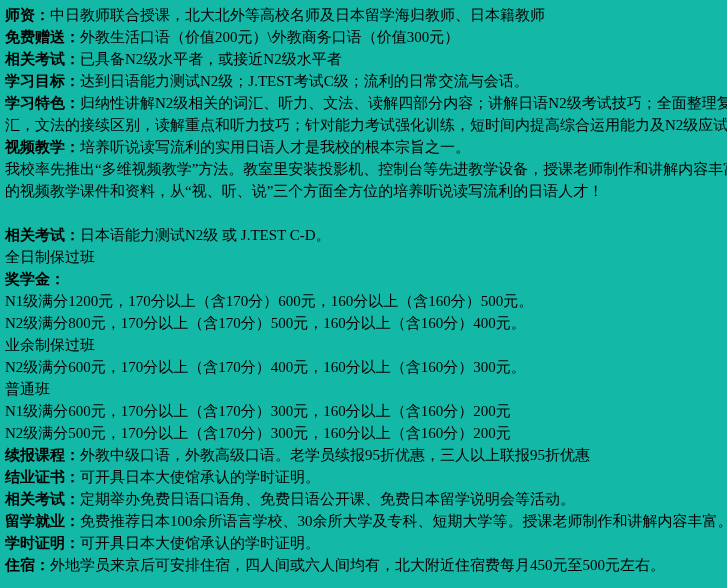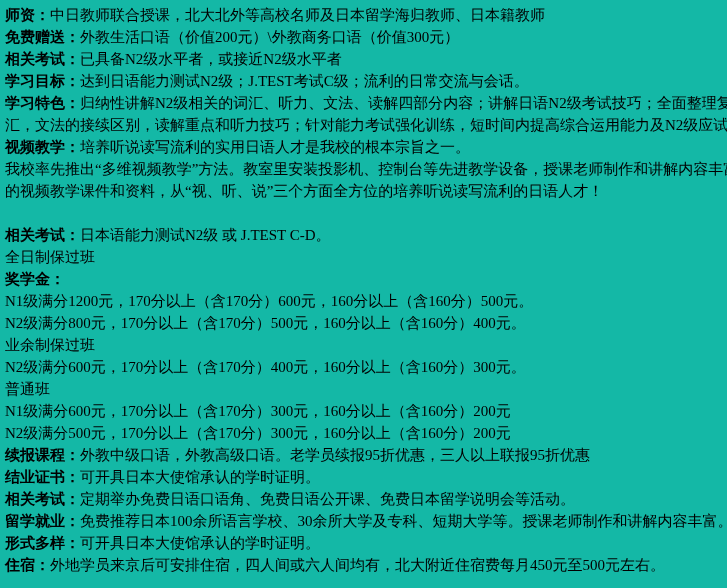--- a/index.html
+++ b/index.html
@@ -50,15 +50,15 @@
   <p class="line"><span class="label"></span><span>N2级满分800元，170分以上（含170分）500元，160分以上（含160分）400元。</span></p>
   <p class="line"><span class="label"></span><span>业余制保过班</span></p>
   <p class="line"><span class="label"></span><span>N2级满分600元，170分以上（含170分）400元，160分以上（含160分）300元。</span></p>
   <p class="line"><span class="label"></span><span>普通班</span></p>
   <p class="line"><span class="label"></span><span>N1级满分600元，170分以上（含170分）300元，160分以上（含160分）200元</span></p>
   <p class="line"><span class="label"></span><span>N2级满分500元，170分以上（含170分）300元，160分以上（含160分）200元</span></p>
   <p class="line"><span class="label">续报课程：</span><span>外教中级口语，外教高级口语。老学员续报95折优惠，三人以上联报95折优惠</span></p>
   <p class="line"><span class="label">结业证书：</span><span>可开具日本大使馆承认的学时证明。</span></p>
   <p class="line"><span class="label">相关考试：</span><span>定期举办免费日语口语角、免费日语公开课、免费日本留学说明会等活动。</span></p>
   <p class="line"><span class="label">留学就业：</span><span>免费推荐日本100余所语言学校、30余所大学及专科、短期大学等。授课老师制作和讲解内容丰富。</span></p>
-  <p class="line"><span class="label">形式多样：</span><span>可开具日本大使馆承认的学时证明。</span></p>
+  <p class="line"><span class="label">学时证明：</span><span>可开具日本大使馆承认的学时证明。</span></p>
   <p class="line"><span class="label">住宿：</span><span>外地学员来京后可安排住宿，四人间或六人间均有，北大附近住宿费每月450元至500元左右。</span></p>
 </div>
 
 </body></html>

